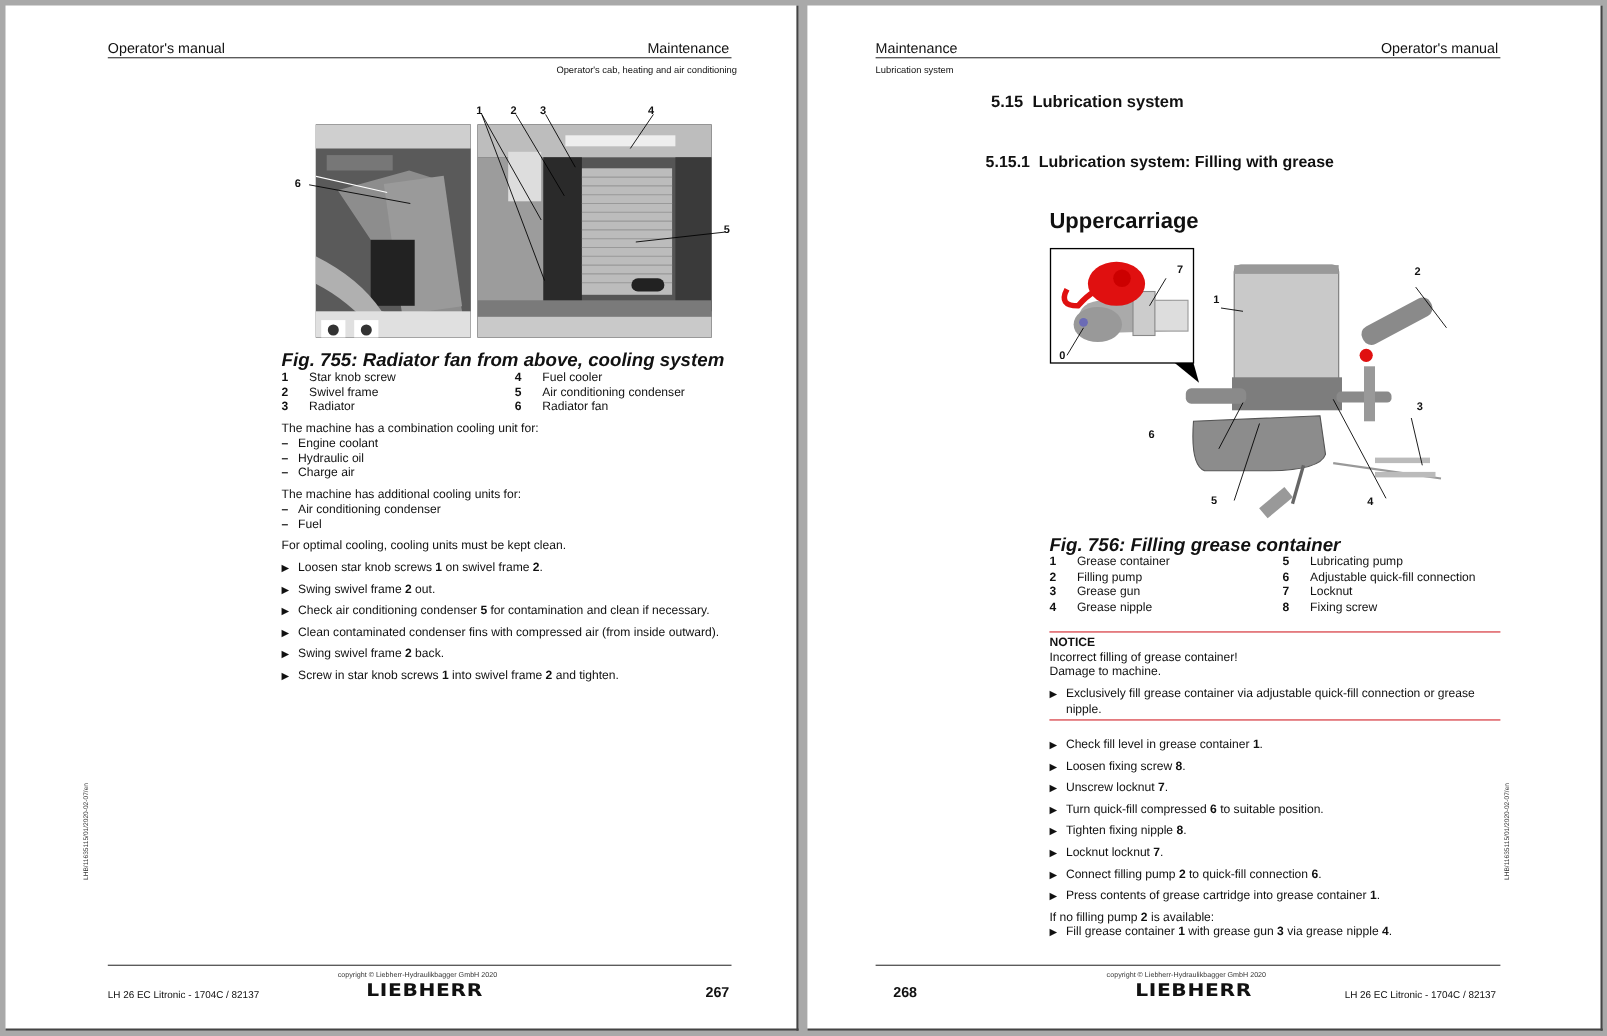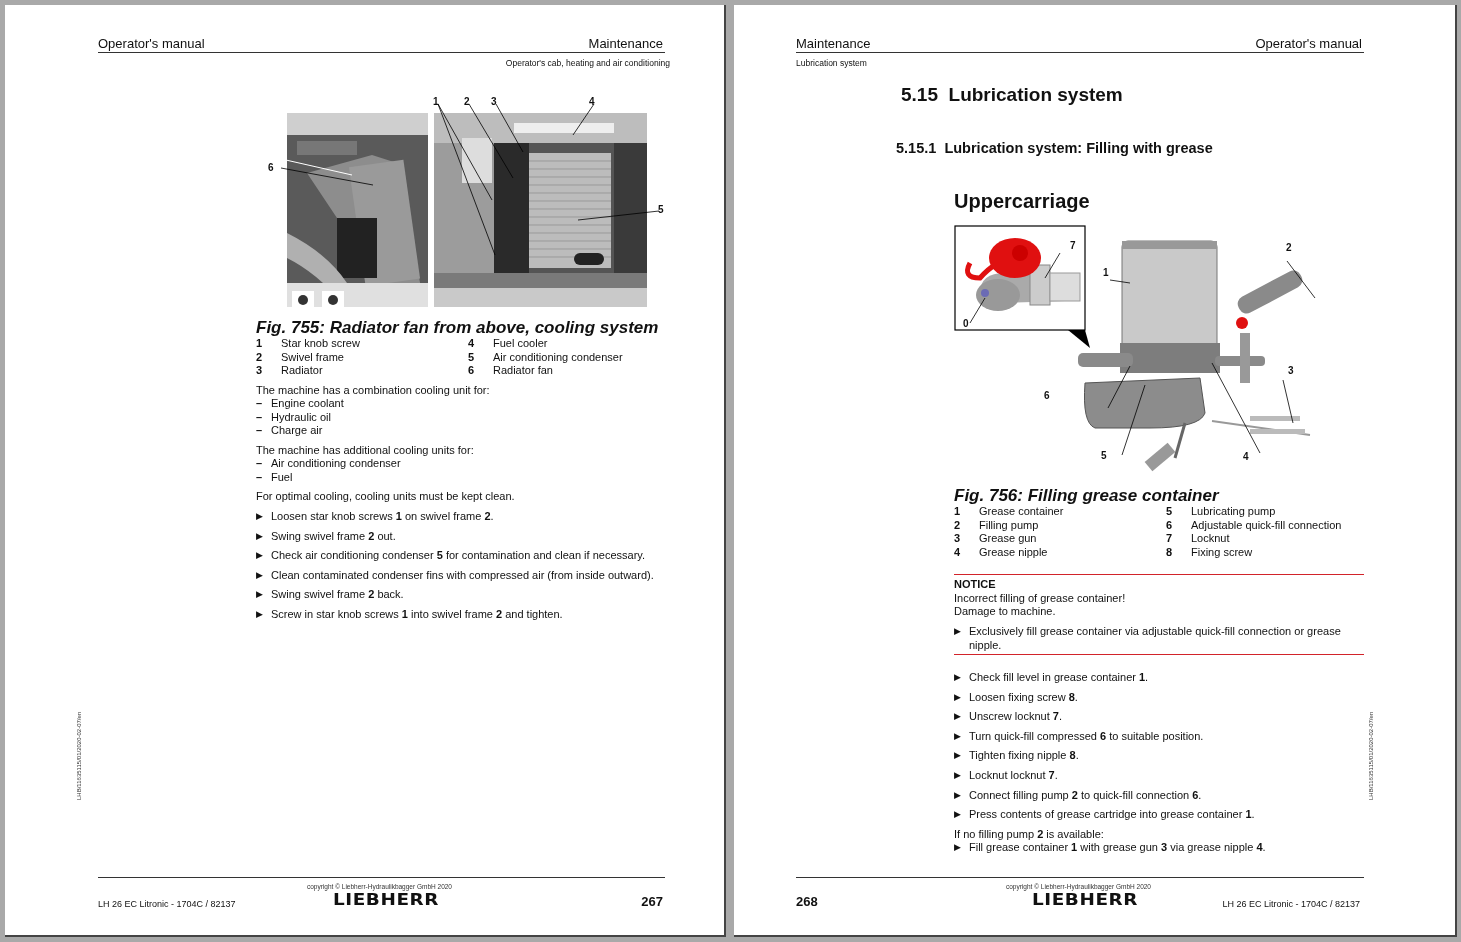--- a/index.html
+++ b/index.html
@@ -35,21 +35,21 @@
   .steps li { display: flex; height: 19.6px; align-items: flex-start; }
   .steps li .tri { width: 15px; font-size: 9px; line-height: 13px; }
   .steps b { font-weight: bold; }
   .footer-small { font-size: 6.5px; color: #333; }
   .footer-code { font-size: 9px; }
   .pagenum { font-size: 13px; font-weight: bold; }
   .logo {
     font-family: "DejaVu Sans", sans-serif; font-weight: 900; font-size: 16px;
     letter-spacing: 0.5px; transform: scaleX(1.15); transform-origin: left;
   }
-  .h1 { font-size: 19px; font-weight: bold; }
+  .h1 { font-size: 15px; font-weight: bold; }
   .h2 { font-size: 14.5px; font-weight: bold; }
   .h3 { font-size: 20px; font-weight: bold; }
   .callout { font-size: 10px; font-weight: bold; position: absolute; }
   .notice-rule { position: absolute; height: 1px; background: #d2232a; }
   .photo { position: absolute; background: #6a6a6a; overflow: hidden; }
 </style>
 </head>
 <body>
 
 <div class="page" id="page-left">
@@ -388,15 +388,15 @@
     <span>If no filling pump </span><b>2</b><span> is available:</span>
   </div>
   <div class="abs body-text" style="left:220px; top:836px; display:flex;">
     <span style="width:15px; font-size:9px; line-height:13px;">▶</span>
     <span><span>Fill grease container </span><b>1</b><span> with grease gun </span><b>3</b><span> via grease nipple </span><b>4</b><span>.</span></span>
   </div>
 
   <div class="hrule" style="left:62px; width:568px; top:872px;"></div>
   <div class="abs footer-small" style="left:272px; top:878px;">copyright © Liebherr-Hydraulikbagger GmbH 2020</div>
   <div class="abs logo" style="left:298px; top:885px;">LIEBHERR</div>
-  <div class="abs pagenum" style="left:62px; top:889px;">268</div>
+  <div class="abs pagenum" style="left:78px; top:889px;">268</div>
   <div class="abs footer-code" style="right:95px; top:894px;">LH 26 EC Litronic  - 1704C / 82137</div>
 </div>
 
 </body></html>

